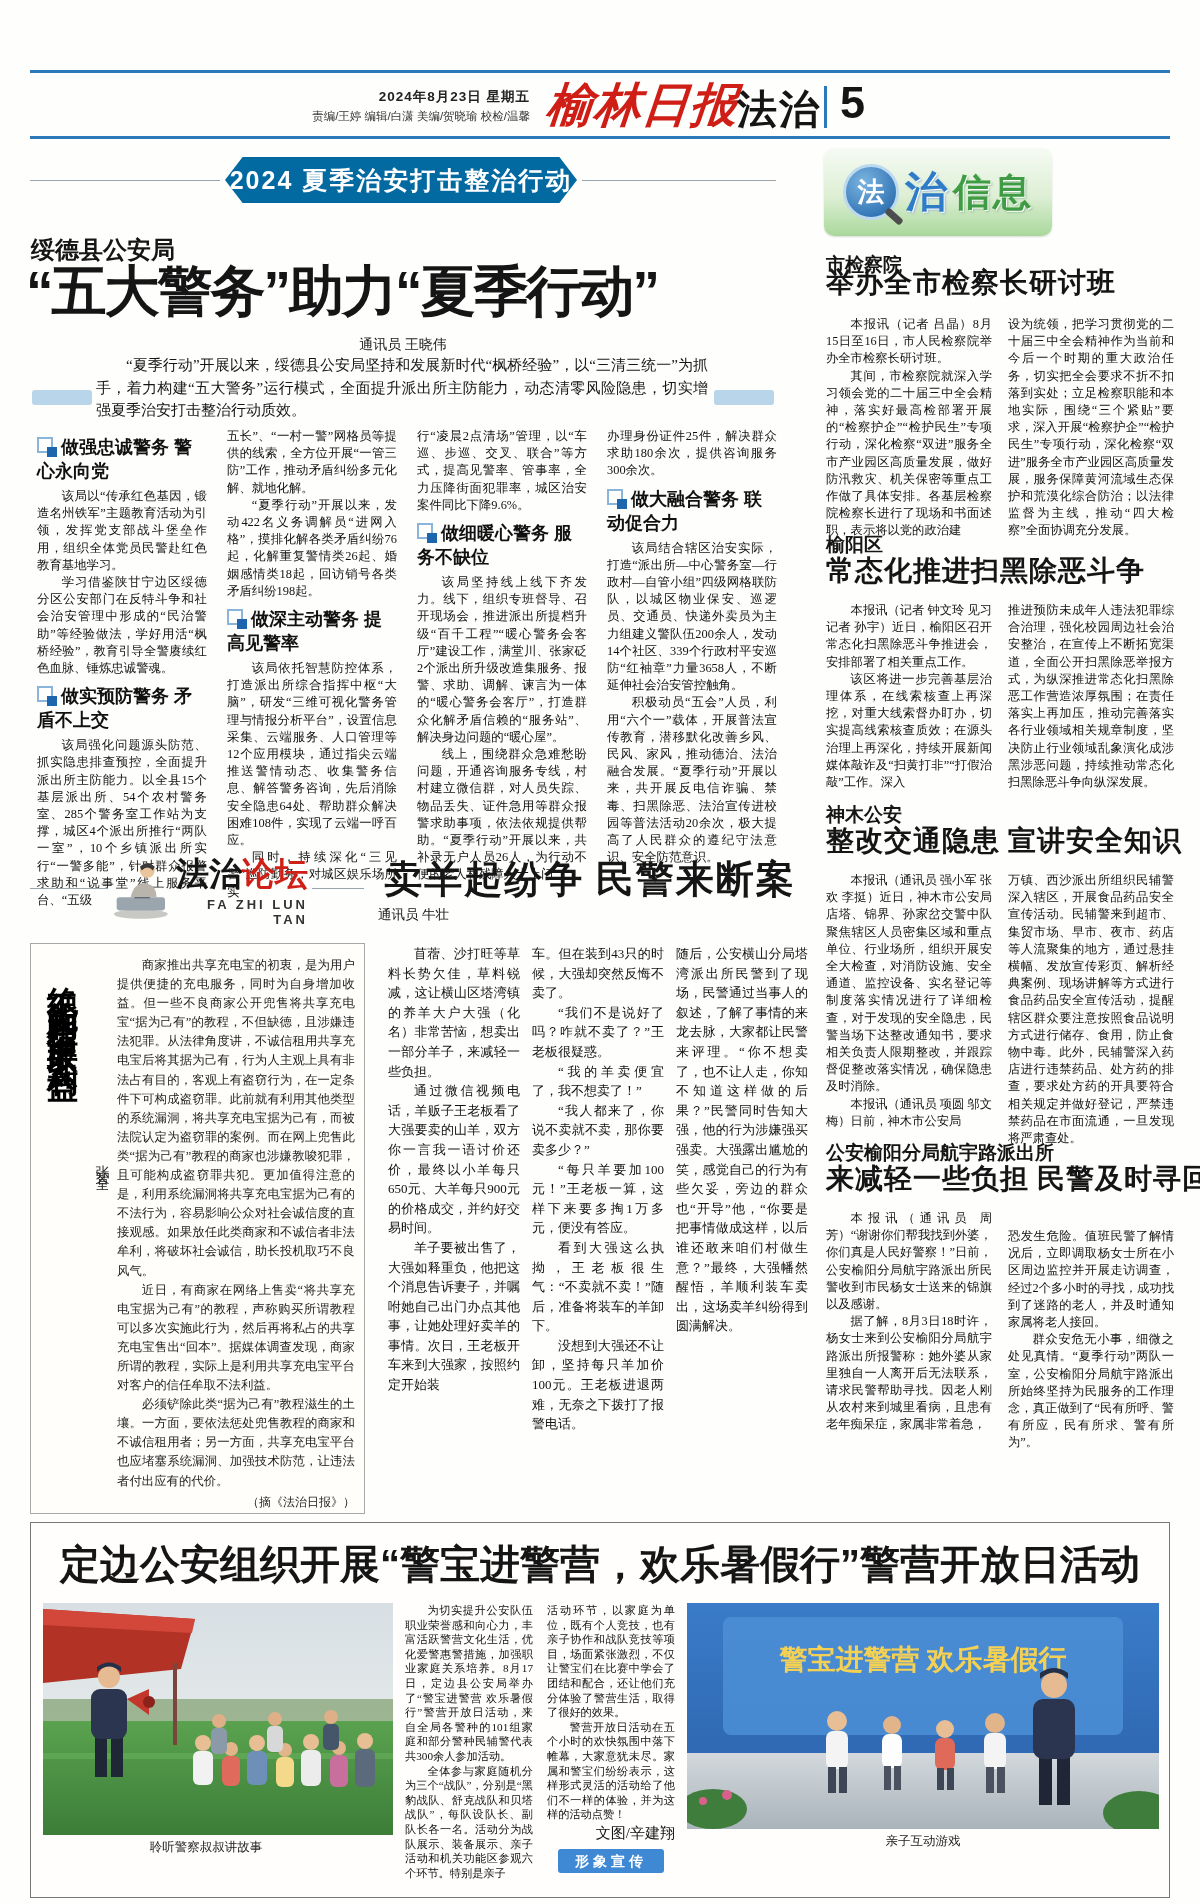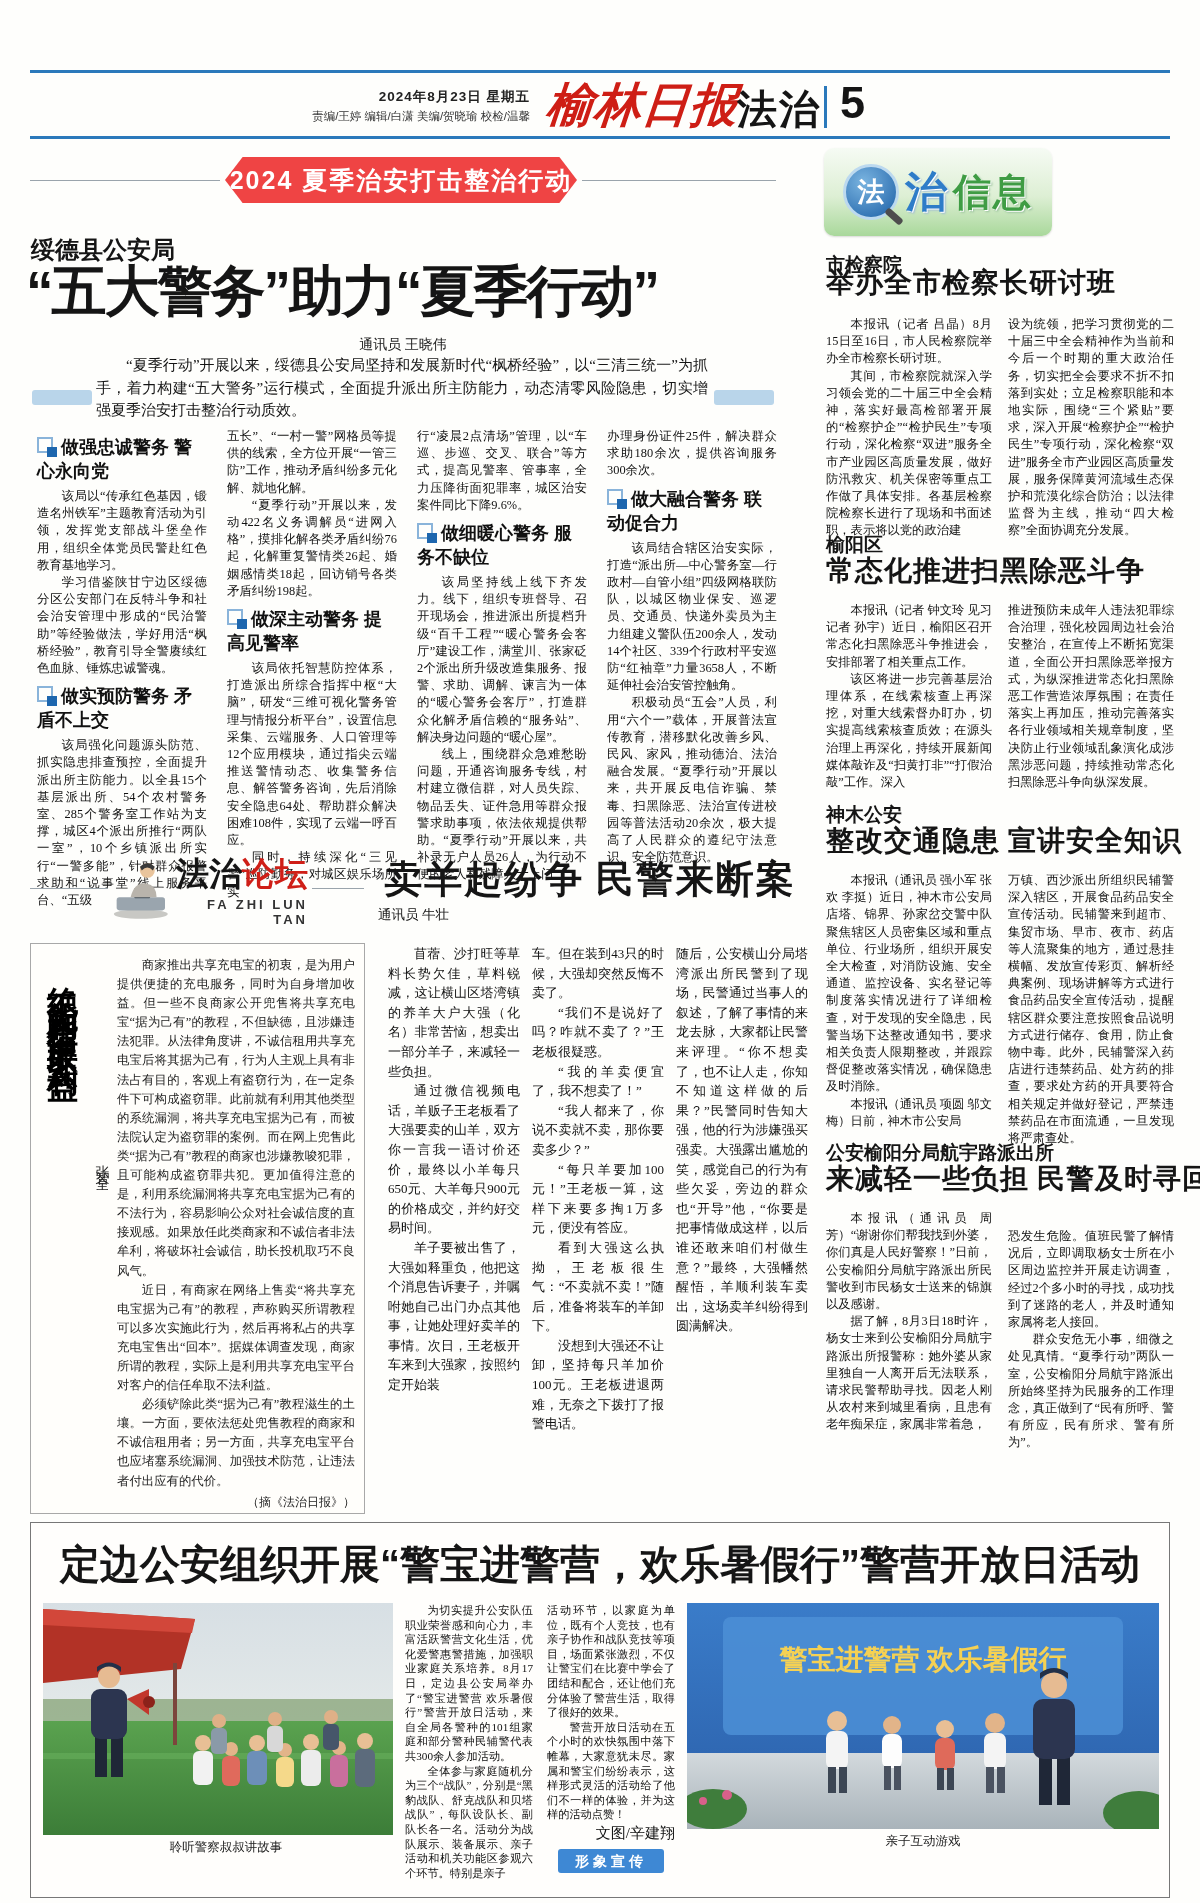--- a/index.html
+++ b/index.html
@@ -14,21 +14,21 @@
   .hdr-date{font-size:13.5px;font-weight:bold;color:#222;letter-spacing:1px;}
   .hdr-staff{font-size:11.5px;color:#333;margin-top:3px;}
   .masthead{position:absolute;left:546px;top:74px;font-size:47px;font-weight:900;font-style:italic;
             color:#ce1e15;font-family:"DejaVu Serif",serif;transform:skewX(-5deg);letter-spacing:1px;}
   .section-label{position:absolute;left:737px;top:82px;font-size:40px;font-weight:900;
                  font-family:"Liberation Sans",sans-serif;letter-spacing:2px;}
   .pn-divider{position:absolute;left:824px;top:86px;width:3px;height:42px;background:#2b79bb;}
   .page-num{position:absolute;left:840px;top:77px;font-size:45px;font-weight:bold;font-family:"Liberation Sans",sans-serif;}
 
   
-  .banner{position:absolute;left:225px;top:157px;width:352px;height:46px;background:#ef4444;color:#fff;
+  .banner{position:absolute;left:225px;top:157px;width:352px;height:46px;background:#0369a1;color:#fff;
           display:flex;align-items:center;justify-content:center;font-family:"Liberation Sans",sans-serif;
           font-size:25px;font-weight:900;letter-spacing:2px;
           clip-path:polygon(5% 0,95% 0,100% 50%,95% 100%,5% 100%,0 50%);}
 
   
   .kicker{position:absolute;font-weight:900;font-family:"Liberation Sans",sans-serif;}
   .main-kicker{left:31px;top:234px;font-size:24px;}
   .main-headline{position:absolute;left:26px;top:260px;width:752px;font-size:55px;line-height:62px;
                  font-weight:900;font-family:"Liberation Sans",sans-serif;letter-spacing:-2px;white-space:nowrap;}
   .main-byline{position:absolute;left:28px;top:336px;width:750px;text-align:center;font-size:14px;color:#222;}
@@ -293,21 +293,21 @@
         <circle cx="322" cy="138" r="8" fill="#e8bf95"></circle>
           <rect x="312" y="146" width="20" height="38" rx="6" fill="#5c6b7c"></rect>
         <circle cx="176" cy="118" r="7" fill="#dfb087"></circle>
           <rect x="168" y="125" width="16" height="26" rx="5" fill="#8a9aa8"></rect>
         <circle cx="232" cy="116" r="7" fill="#dfb087"></circle>
           <rect x="224" y="123" width="16" height="26" rx="5" fill="#d8d8d8"></rect>
         <circle cx="288" cy="114" r="7" fill="#dfb087"></circle>
           <rect x="280" y="121" width="16" height="26" rx="5" fill="#46566a"></rect>
       </g>
     </svg>
-    <div class="photo-caption" style="left:20px;top:316px;width:350px;">聆听警察叔叔讲故事</div>
+    <div class="photo-caption" style="left:0;top:316px;width:350px;">聆听警察叔叔讲故事</div>
 
     <div class="bcol" style="left:374px;">
       <p>为切实提升公安队伍职业荣誉感和向心力，丰富活跃警营文化生活，优化爱警惠警措施，加强职业家庭关系培养。8月17日，定边县公安局举办了“警宝进警营 欢乐暑假行”警营开放日活动，来自全局各警种的101组家庭和部分警种民辅警代表共300余人参加活动。</p>
       <p>全体参与家庭随机分为三个“战队”，分别是“黑豹战队、舒克战队和贝塔战队”，每队设队长、副队长各一名。活动分为战队展示、装备展示、亲子活动和机关功能区参观六个环节。特别是亲子</p>
     </div>
     <div class="bcol" style="left:516px;">
       <p class="cont">活动环节，以家庭为单位，既有个人竞技，也有亲子协作和战队竞技等项目，场面紧张激烈，不仅让警宝们在比赛中学会了团结和配合，还让他们充分体验了警营生活，取得了很好的效果。</p>
       <p>警营开放日活动在五个小时的欢快氛围中落下帷幕，大家意犹未尽。家属和警宝们纷纷表示，这样形式灵活的活动给了他们不一样的体验，并为这样的活动点赞！</p>
       <span class="credit">文图/辛建翔</span>
       <span class="badge">形象宣传</span>

